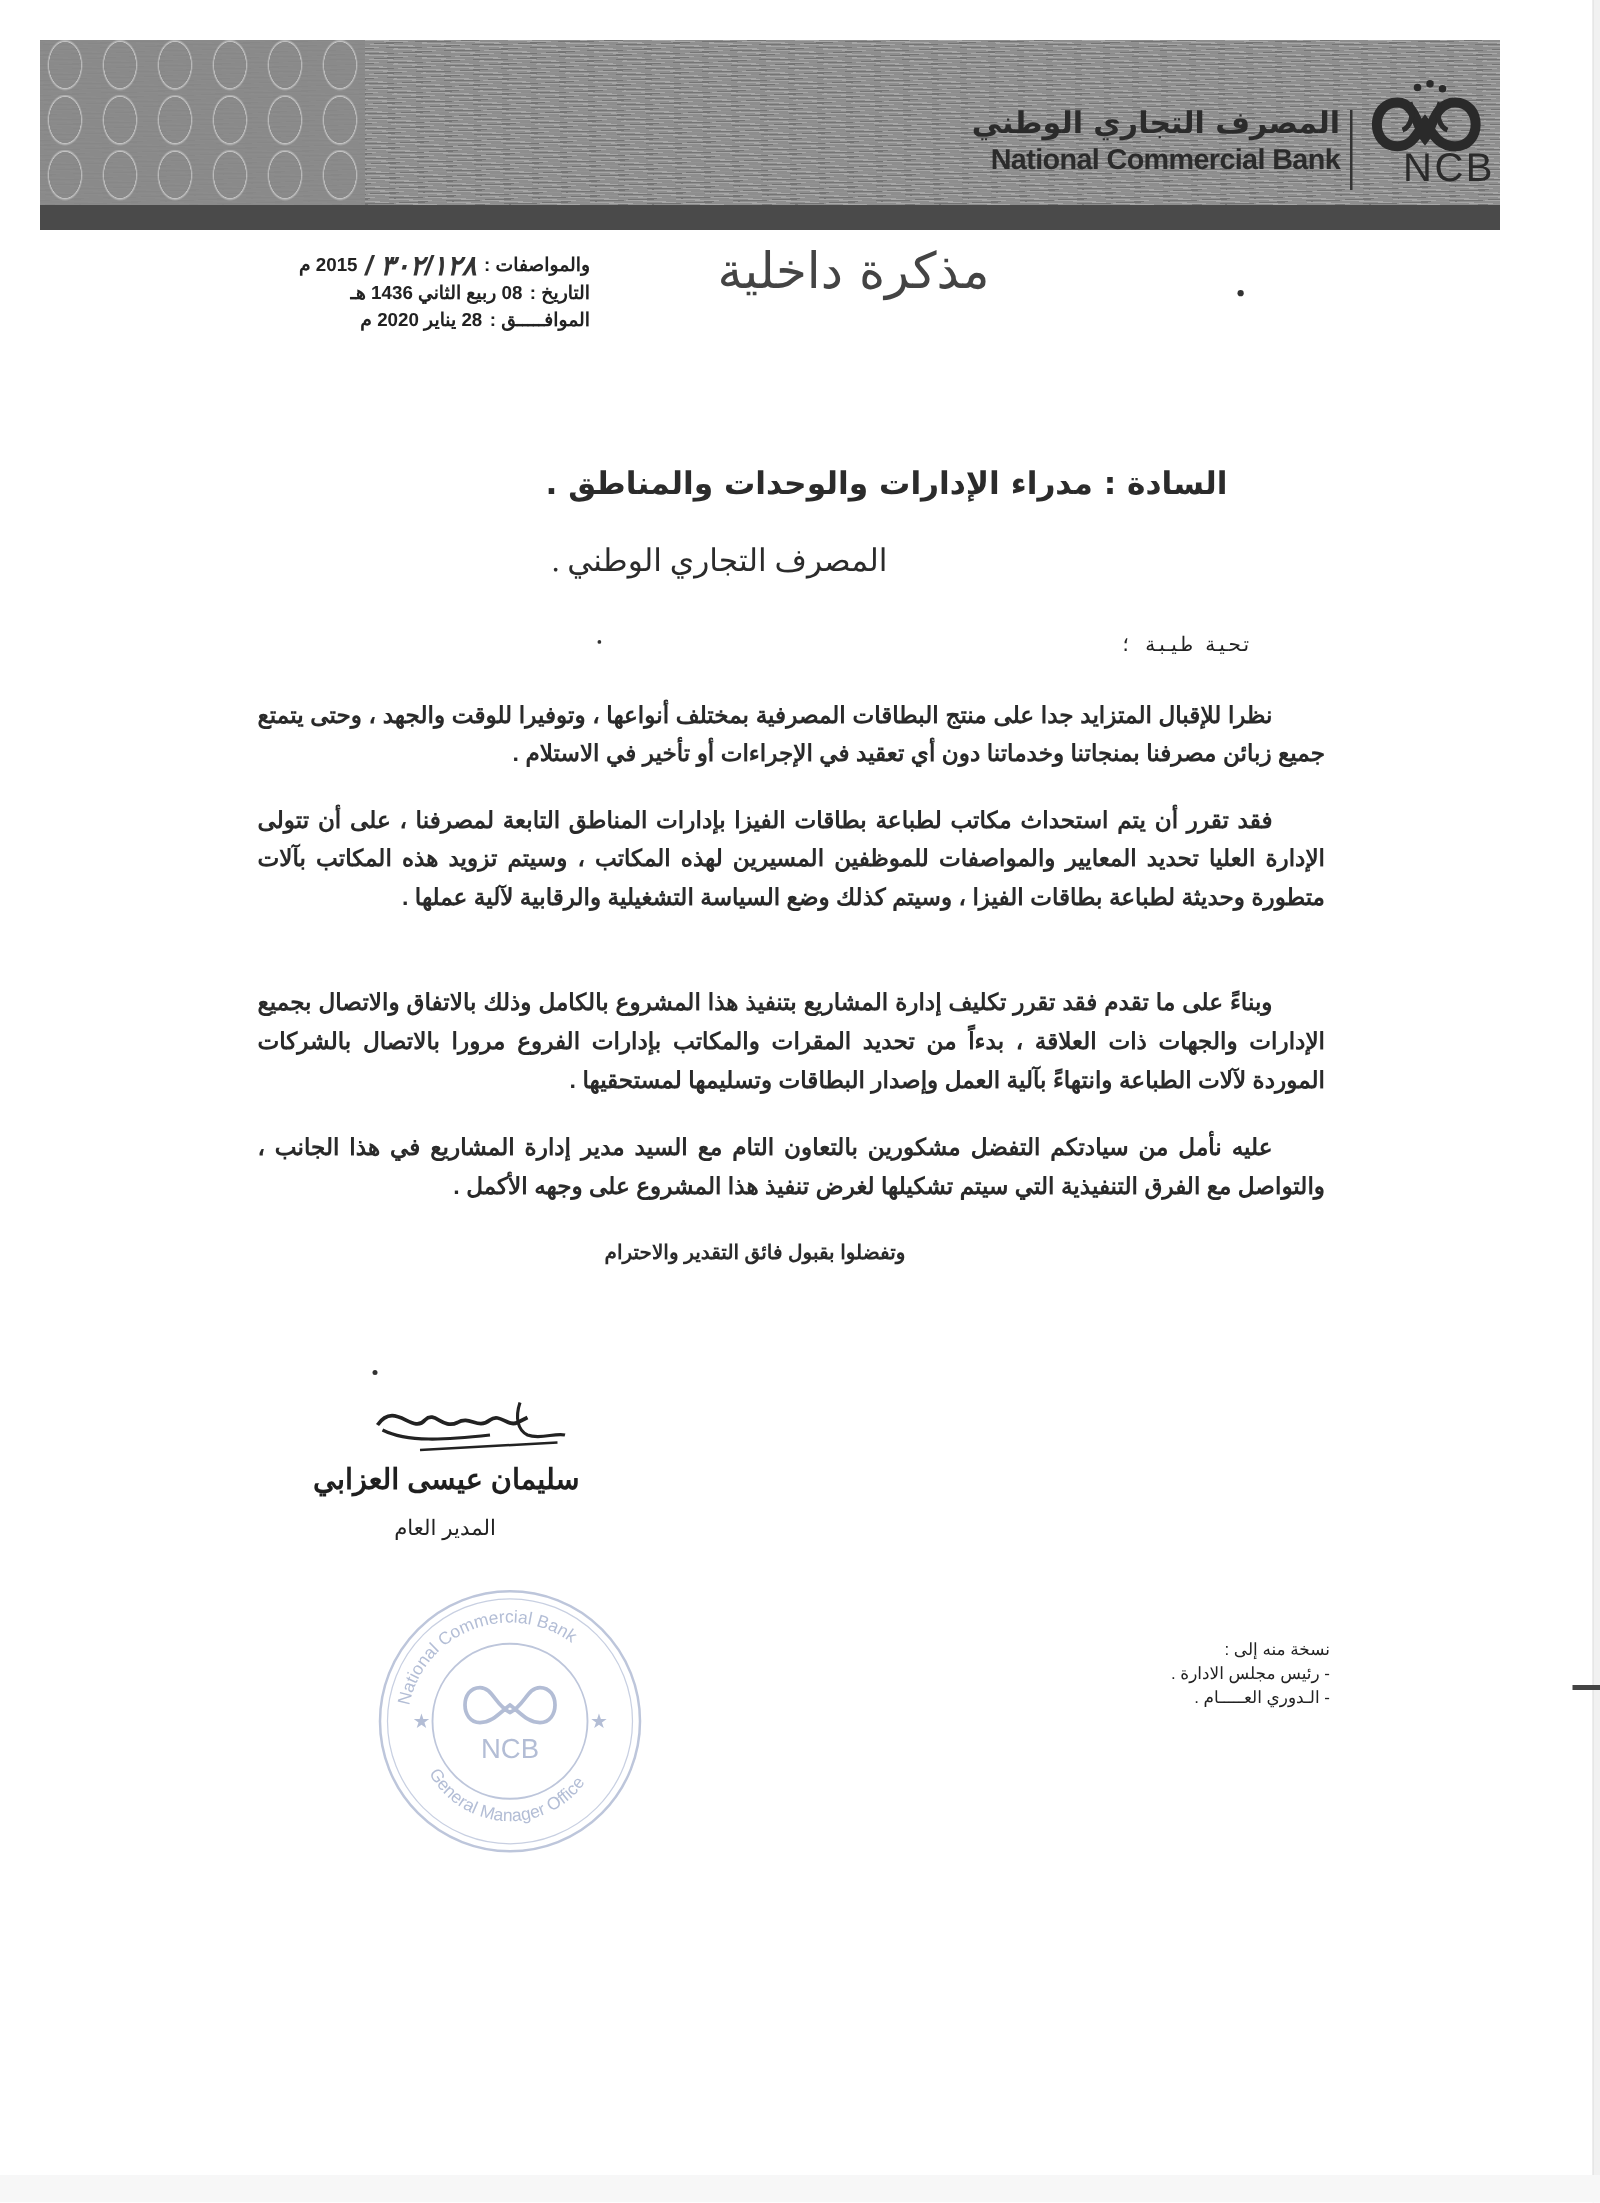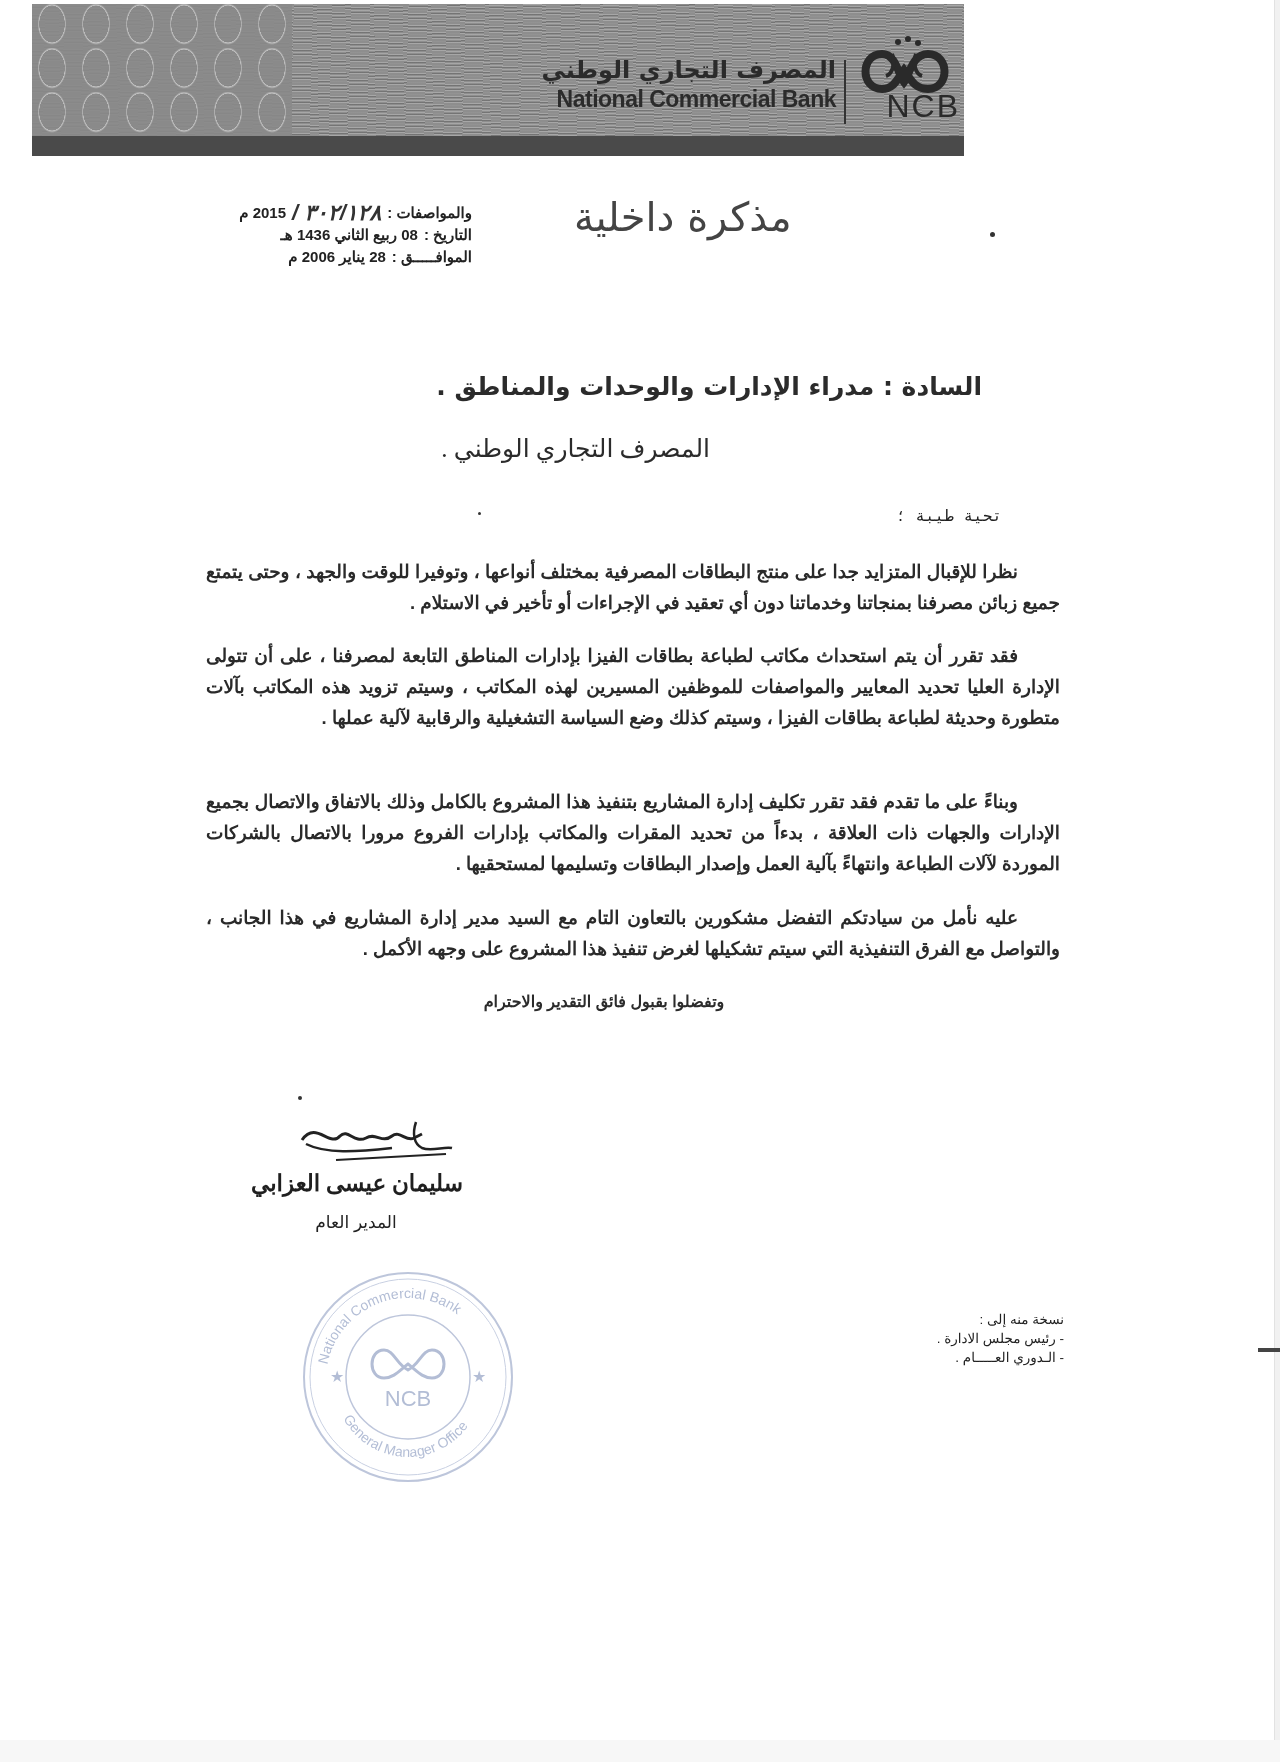--- a/index.html
+++ b/index.html
@@ -17,21 +17,21 @@
     }
     .edge-mark {
       position: absolute; left: 1258px; top: 1348px; width: 22px; height: 4px; background: #444;
     }
     .scan-shade {
       position: absolute; left: 0; top: 1740px; width: 1280px; height: 22px; background: #f7f7f7;
     }
 
     
     .banner {
-      position: absolute; left: 32px; top: 4px; width: 932px; height: 152px;
+      position: absolute; left: 32px; top: 32px; width: 1168px; height: 152px;
       background:
         repeating-linear-gradient(3deg, rgba(255,255,255,0.22) 0 1px, transparent 1px 3px),
         repeating-linear-gradient(-2deg, rgba(0,0,0,0.18) 0 1px, transparent 1px 4px),
         #8e8e8e;
       overflow: hidden;
     }
     .banner-pattern {
       position: absolute; left: 0; top: 0; width: 260px; height: 132px;
       background:
         radial-gradient(ellipse 18px 26px at 20px 20px, transparent 70%, rgba(255,255,255,0.55) 72%, transparent 80%) 0 0/44px 44px,
@@ -102,21 +102,21 @@
       font-family: "Liberation Sans", sans-serif; font-weight: bold; font-size: 16px; color: #2b2b2b;
       padding-right: 72px;
     }
 
     
     .signature {
       position: absolute; left: 296px; top: 1114px; width: 160px; height: 56px;
     }
     .signer-name {
       position: absolute; left: 232px; top: 1170px; width: 250px; text-align: center; direction: rtl;
-      font-family: Liberation Serif, serif; font-weight: bold; font-size: 23px; color: #1f1f1f;
+      font-family: Liberation Sans, sans-serif; font-weight: bold; font-size: 23px; color: #1f1f1f;
     }
     .signer-title {
       position: absolute; left: 256px; top: 1212px; width: 200px; text-align: center; direction: rtl;
       font-family: "Liberation Sans", sans-serif; font-size: 17px; color: #222;
     }
 
     
     .stamp {
       position: absolute; left: 296px; top: 1270px; width: 224px; height: 214px; opacity: 0.75;
     }
@@ -159,21 +159,21 @@
     <span>والمواصفات :</span>
     <span class="handwritten-ref">٣٠٢/١٢٨ /</span>
     <span>2015 م</span>
   </div>
   <div class="ref-row">
     <span>التاريخ :</span>
     <span>08 ربيع الثاني 1436 هـ</span>
   </div>
   <div class="ref-row">
     <span>الموافـــــق :</span>
-    <span>28 يناير 2006 م</span>
+    <span>28 يناير 2020 م</span>
   </div>
 </div>
 
 <div class="addressee">السادة : مدراء الإدارات والوحدات والمناطق .</div>
 <div class="addressee-org">المصرف التجاري الوطني .</div>
 <div class="greeting">تحية طيبة ؛</div>
 <span class="stray-dot" style="left:478px; top:512px; width:3px; height:3px;"></span>
 
 <p class="body-text p1">نظرا للإقبال المتزايد جدا على منتج البطاقات المصرفية بمختلف أنواعها ، وتوفيرا للوقت والجهد ، وحتى يتمتع جميع زبائن مصرفنا بمنجاتنا وخدماتنا دون أي تعقيد في الإجراءات أو تأخير في الاستلام .</p>
 <p class="body-text p2">فقد تقرر أن يتم استحداث مكاتب لطباعة بطاقات الفيزا بإدارات المناطق التابعة لمصرفنا ، على أن تتولى الإدارة العليا تحديد المعايير والمواصفات للموظفين المسيرين لهذه المكاتب ، وسيتم تزويد هذه المكاتب بآلات متطورة وحديثة لطباعة بطاقات الفيزا ، وسيتم كذلك وضع السياسة التشغيلية والرقابية لآلية عملها .</p>

